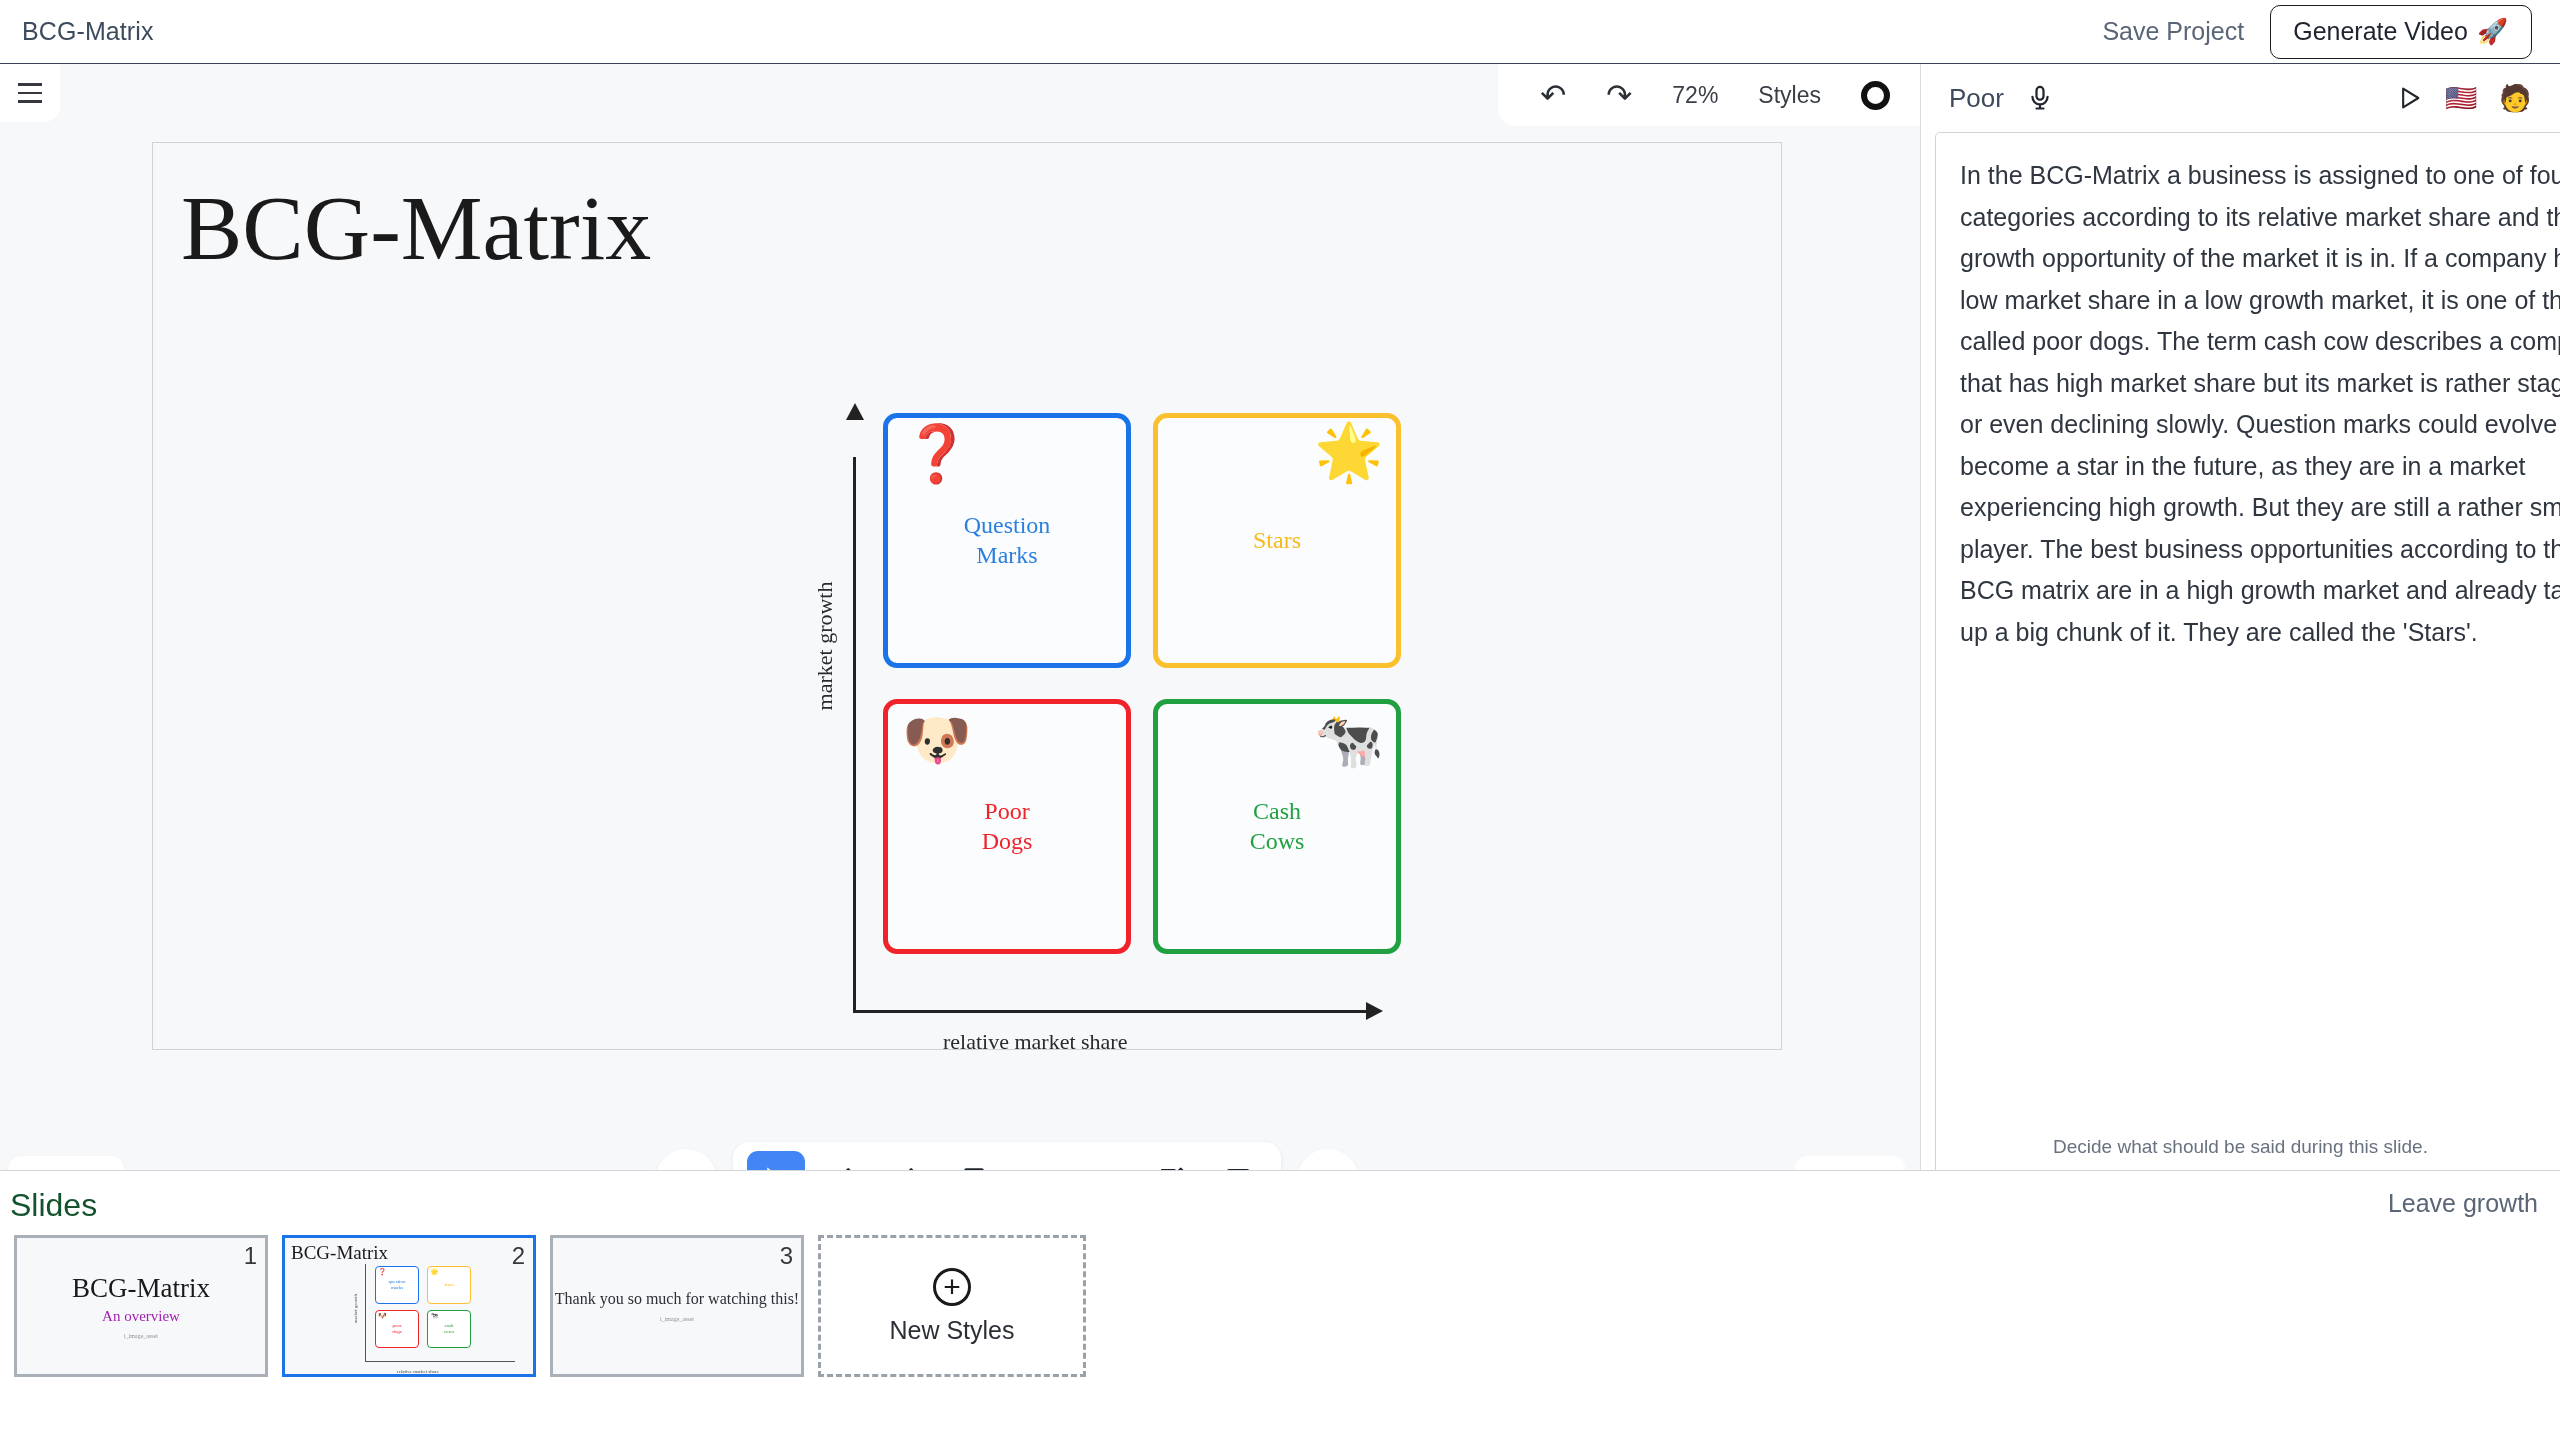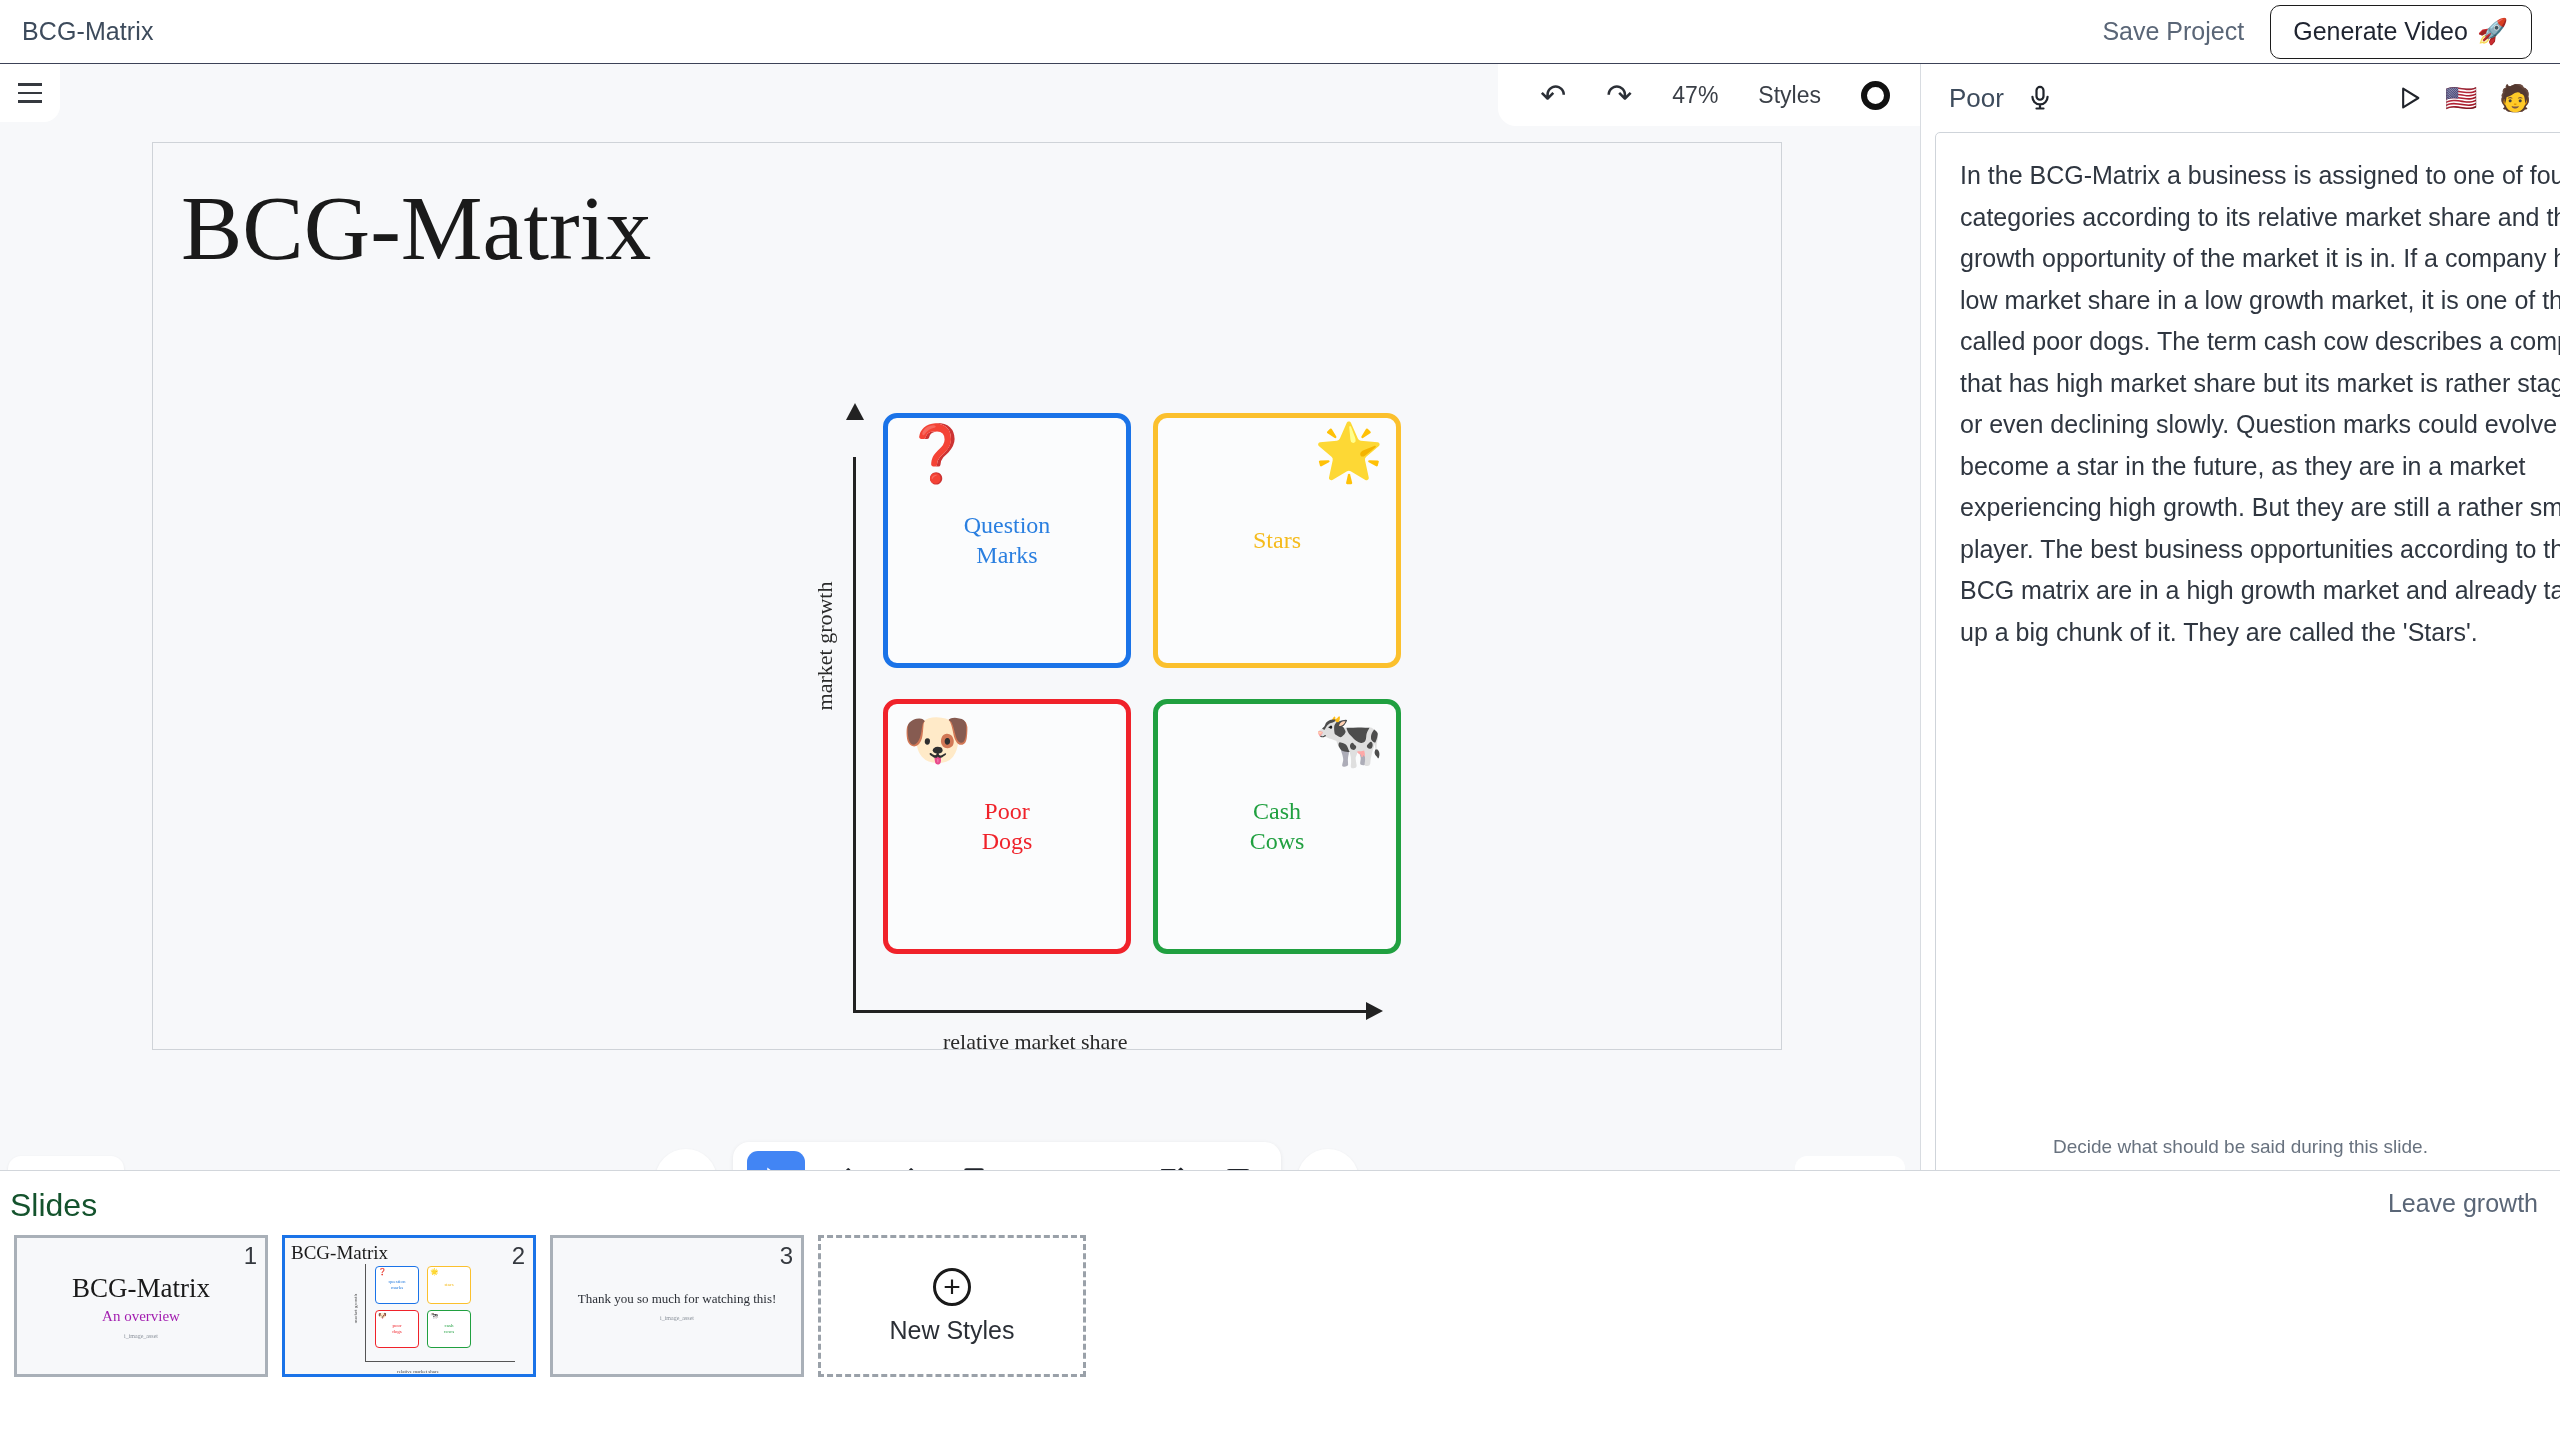--- a/index.html
+++ b/index.html
@@ -237,21 +237,21 @@
     font-family: "Liberation Serif", serif; font-size: 19px; color: #1a1a1a;
   }
   .thumb-center {
     position: absolute; left: 0; top: 0; width: 100%; height: 100%;
     display: flex; flex-direction: column; align-items: center; justify-content: center;
     gap: 4px;
   }
   .tc-title { font-family: "Liberation Serif", serif; font-size: 27px; color: #1a1a1a; }
   .tc-sub   { font-family: "Liberation Serif", serif; font-size: 15px; color: #a21caf; }
   .tc-tiny  { font-family: "Liberation Serif", serif; font-size: 6px; color: #8a919a; margin-top:4px;}
-  .tc-thanks{ font-family: "Liberation Serif", serif; font-size: 13px; color: #2b2f36; }
+  .tc-thanks{ font-family: "Liberation Serif", serif; font-size: 16px; color: #2b2f36; }
 
   
   .mini-matrix { position:absolute; left: 68px; top: 24px; width: 170px; height: 112px; }
   .mini-ax-y { position:absolute; left: 12px; top: 2px; width:1.4px; height:98px; background:#555; }
   .mini-ax-x { position:absolute; left: 12px; bottom: 12px; width:150px; height:1.4px; background:#555; }
   .mq { position:absolute; width:44px; height:38px; border-radius:4px; background:#fff; }
   .mq b { position:absolute; left:0; right:0; top:50%; transform:translateY(-50%);
           font-family:"Liberation Serif",serif; font-size:5px; text-align:center; line-height:1.15;
           white-space:pre-line; font-weight:400; }
   .mq i { position:absolute; left:2px; top:1px; font-size:7px; font-style:normal; }
@@ -297,21 +297,21 @@
 
   <div class="hamburger">
     <i></i>
     <i></i>
     <i></i>
   </div>
 
   <div class="canvas-toolbar">
     <div class="ct-icon">↶</div>
     <div class="ct-icon">↷</div>
-    <div class="zoom-level">47%</div>
+    <div class="zoom-level">72%</div>
     <div class="styles-label">Styles</div>
     <div class="styles-ring"></div>
   </div>
 
   <div class="slide-canvas">
     <div class="slide-heading">BCG-Matrix</div>
 
     <div class="matrix">
       <div class="axis-y-line"></div>
       <div class="axis-y-head"></div>

